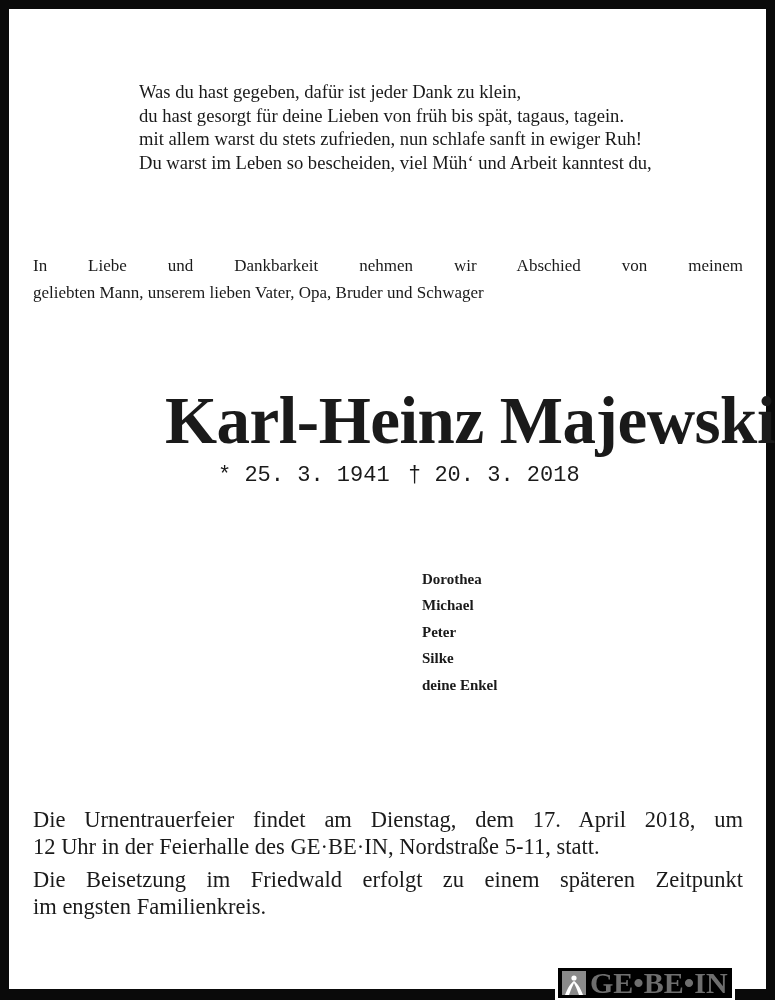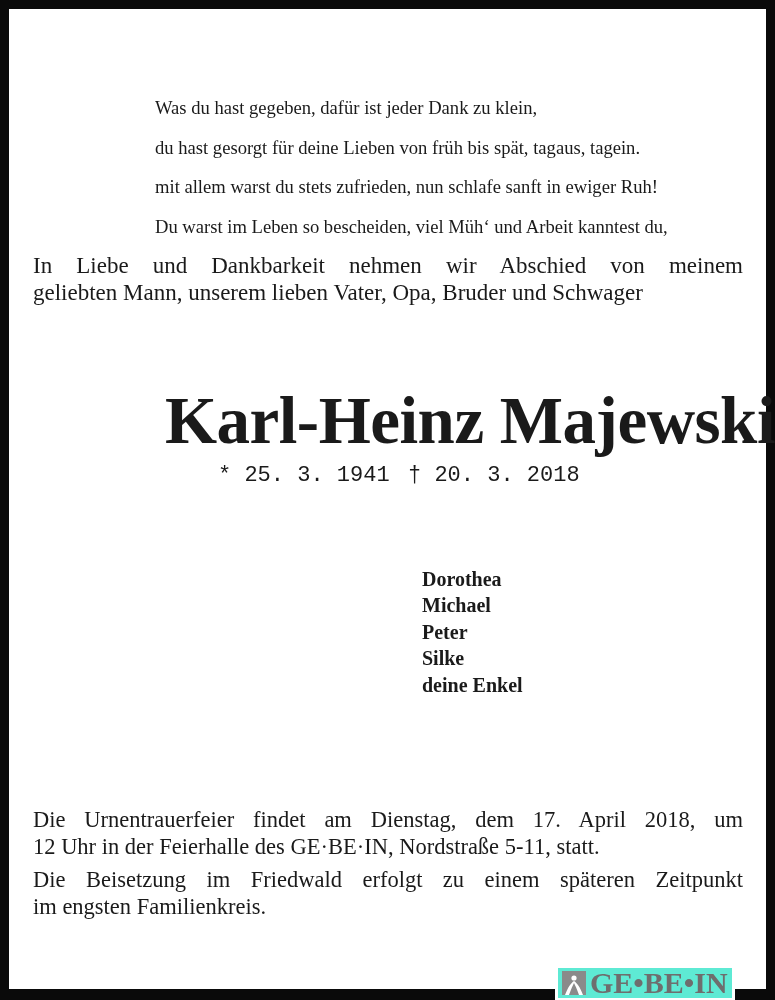--- a/index.html
+++ b/index.html
@@ -31,27 +31,27 @@
       position: absolute; left: 735px; top: 989px; width: 40px; height: 11px; background: #0a0a0a;
     }
     .poem {
       position: absolute;
       left: 139px;
       top: 80px;
       font-size: 18.6px;
       line-height: 23.5px;
       white-space: nowrap;
     }
-    .poem div { margin: 16px; }
+    .poem div { margin: 0; }
     .intro {
       position: absolute;
       left: 33px;
       top: 252px;
       width: 710px;
-      font-size: 23px;
+      font-size: 17px;
       line-height: 27px;
     }
     .intro .justify {
       text-align: justify;
       text-align-last: justify;
     }
     .name {
       position: absolute;
       left: 0;
       width: 775px;
@@ -69,21 +69,21 @@
       line-height: 28px;
       white-space: nowrap;
       font-family: Liberation Mono, monospace;
     }
     .dates.born { left: 218px; }
     .dates.died { left: 408px; }
     .mourners {
       position: absolute;
       left: 422px;
       top: 566px;
-      font-size: 20px;
+      font-size: 15px;
       line-height: 26.4px;
       font-weight: bold;
       white-space: nowrap;
     }
     .info {
       position: absolute;
       left: 33px;
       width: 710px;
       font-size: 22.5px;
       line-height: 26.5px;
@@ -94,21 +94,21 @@
     }
     .info.p1 { top: 799px; margin-top: 8px; }
     .info.p2 { top: 867px; }
     .logo {
       position: absolute;
       left: 558px;
       top: 968px;
       height: 30px;
       display: flex;
       align-items: center;
-      background: #5eead4;
+      background: #000000;
       padding: 0 4px;
     }
     .logo-mark {
       width: 24px;
       height: 24px;
       margin-right: 4px;
     }
     .logo-text {
       font-family: "Liberation Serif", "DejaVu Serif", serif;
       font-weight: bold;

